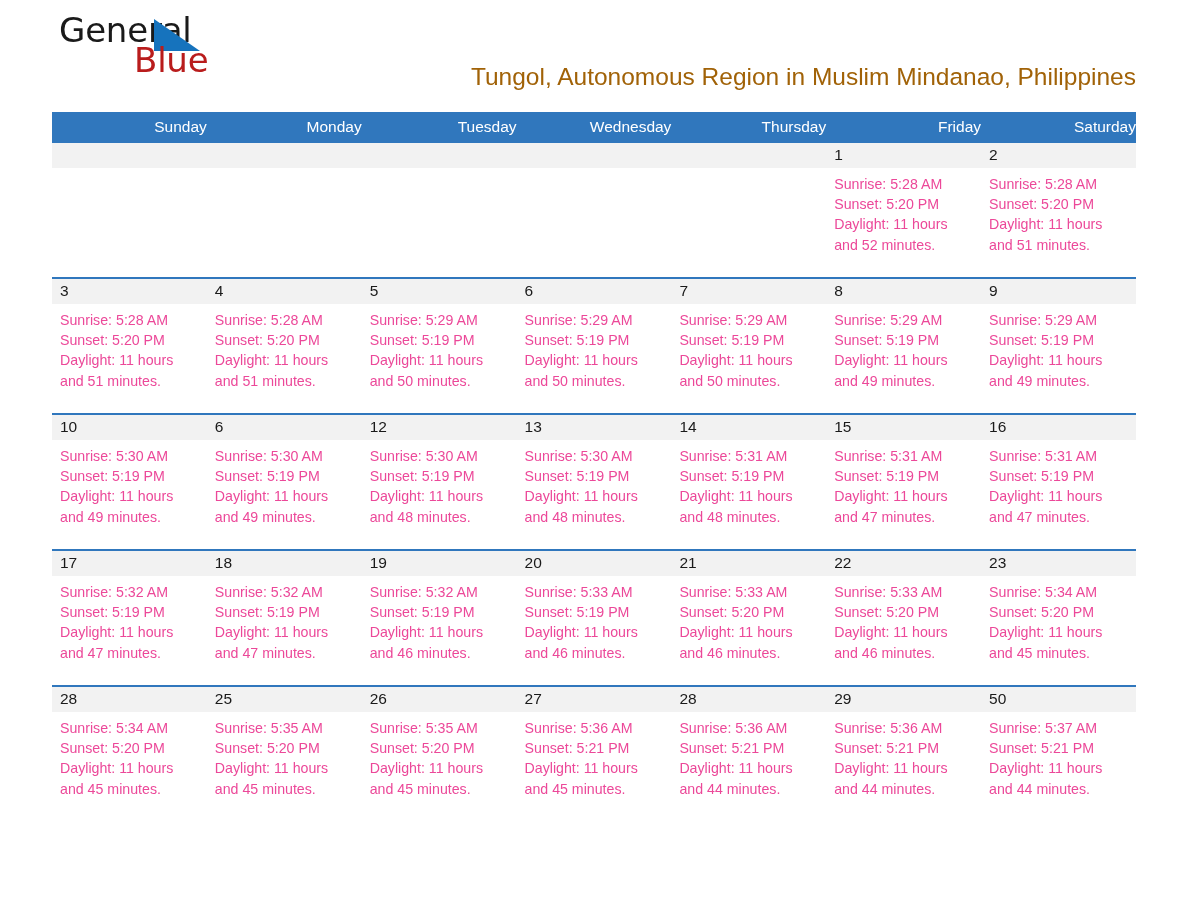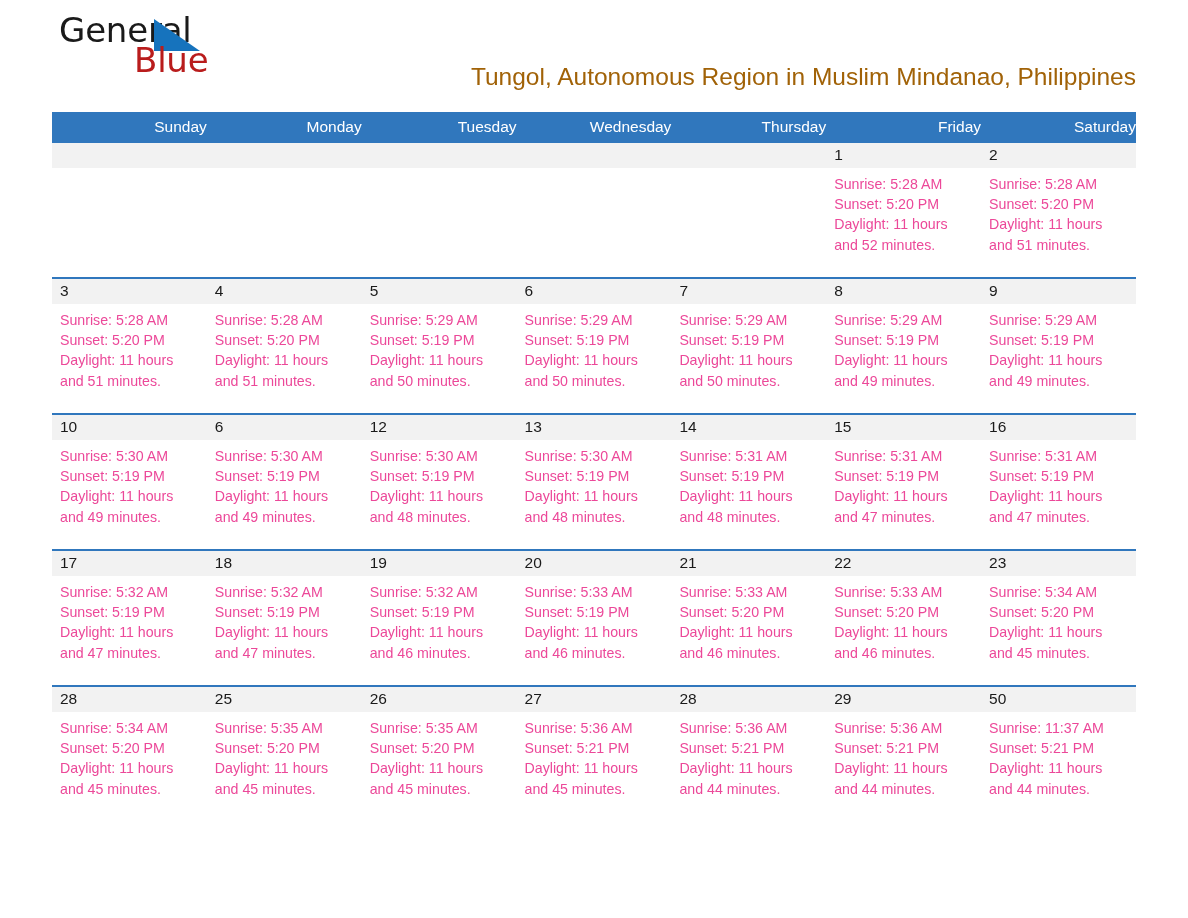--- a/index.html
+++ b/index.html
@@ -474,21 +474,21 @@
           <div class="details">
             <div>Sunrise: 5:36 AM</div>
             <div>Sunset: 5:21 PM</div>
             <div>Daylight: 11 hours</div>
             <div>and 44 minutes.</div>
           </div>
         </td>
         <td>
           <div class="daynum">50</div>
           <div class="details">
-            <div>Sunrise: 11:37 AM</div>
+            <div>Sunrise: 5:37 AM</div>
             <div>Sunset: 5:21 PM</div>
             <div>Daylight: 11 hours</div>
             <div>and 44 minutes.</div>
           </div>
         </td>
       </tr>
 
     </tbody>
   </table>
 

